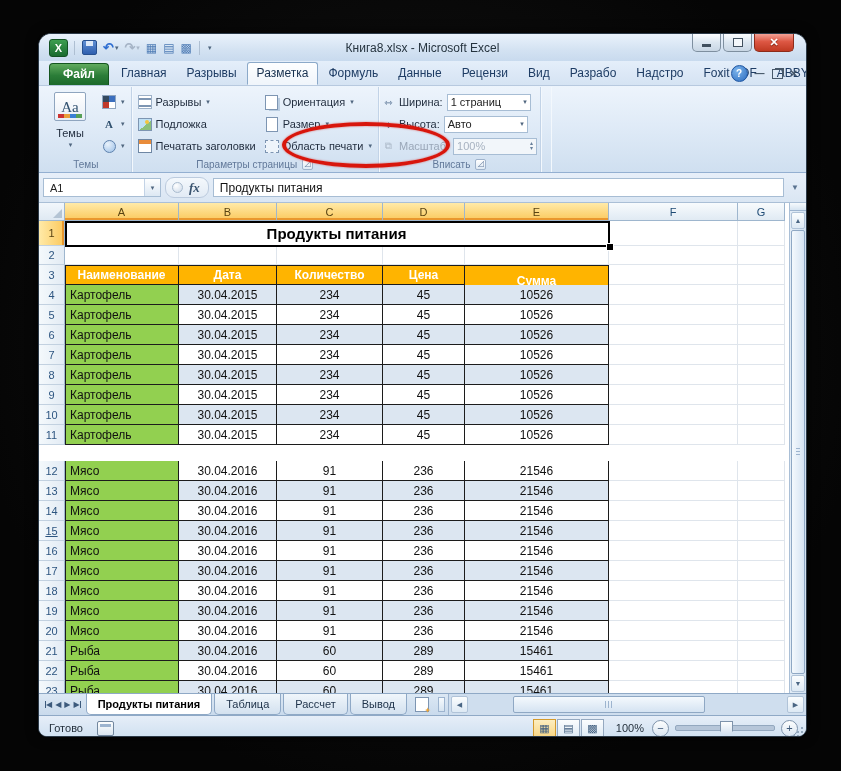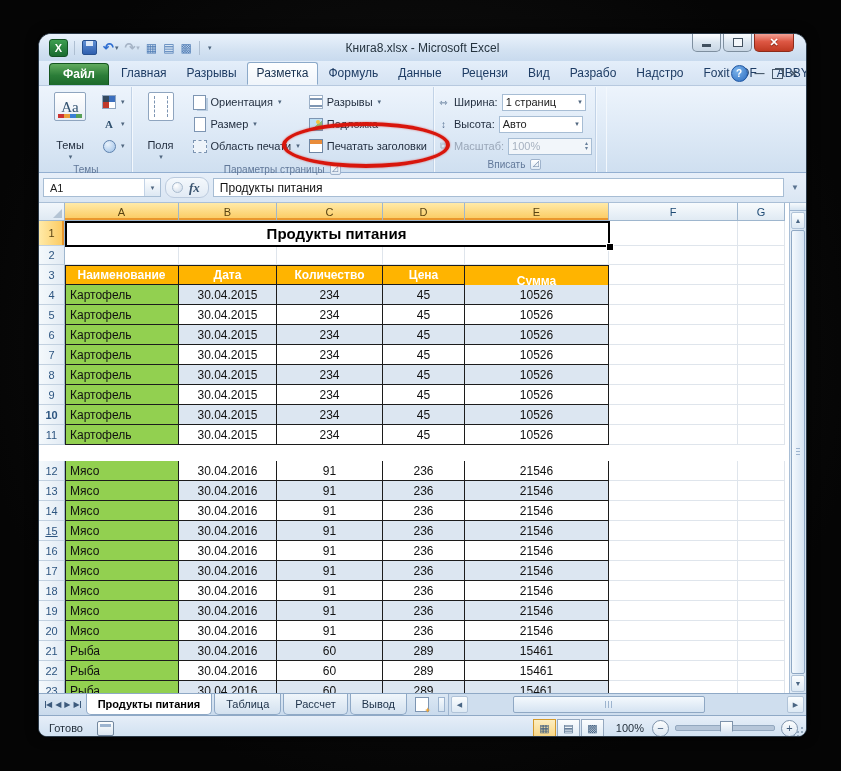--- a/index.html
+++ b/index.html
@@ -50,21 +50,21 @@
   .wbgl{font-size:10px;color:#47586a;font-weight:bold;}
   .wb-restore{width:9px;height:8px;border:1px solid #47586a;background:transparent;box-shadow:2px -2px 0 -1px #47586a;}
 
   
   .ribbon{height:85px;flex:0 0 85px;position:relative;display:flex;align-items:stretch;padding:1px 0 0 2px;
     background:linear-gradient(#edf4fc,#dde9f6 55%,#cfdff0);border-bottom:1px solid #93afd1;}
   .rgroup{display:flex;flex-direction:column;border-right:1px solid #c2d3e7;box-shadow:1px 0 0 #f3f8fd;padding:2px 3px 0;}
   .rgroup-body{flex:1;display:flex;align-items:flex-start;gap:3px;}
   .rgroup-label{height:15px;font-size:10px;color:#617899;display:flex;align-items:center;justify-content:center;gap:5px;padding:0 2px;}
   .launcher{font-size:8px;color:#6b82a3;border:1px solid #9fb3cc;border-radius:2px;width:9px;height:9px;line-height:8px;text-align:center;background:linear-gradient(#fff,#dfe9f4);}
-  .bigbtn{display:flex;flex-direction:column;align-items:center;justify-content:flex-start;gap:18px;
+  .bigbtn{display:flex;flex-direction:column;align-items:center;justify-content:flex-start;gap:6px;
     padding:3px 3px 1px;font-size:11px;color:#1f2b3c;text-align:center;border-radius:3px;min-width:46px;line-height:12px;}
   .bigbtn .blabel{display:flex;flex-direction:column;align-items:center;}
   .aa-art{width:30px;height:27px;border:1px solid #8fa5bf;background:linear-gradient(#ffffff,#e8eef6);border-radius:2px;
     font-family:"Liberation Serif",serif;font-size:15px;color:#30506e;display:flex;align-items:center;justify-content:center;position:relative;}
   .aa-art::after{content:"";position:absolute;left:3px;right:3px;bottom:2px;height:4px;
     background:linear-gradient(90deg,#c33 0 25%,#e9a13b 0 50%,#3b7fd4 0 75%,#57a057 0 100%);}
   .margins-art{width:24px;height:27px;border:1px solid #8fa5bf;background:#fff;border-radius:2px;position:relative;}
   .margins-art::before,.margins-art::after{content:"";position:absolute;top:3px;bottom:3px;width:0;border-left:1px dashed #7d95b2;}
   .margins-art::before{left:5px;} .margins-art::after{right:5px;}
   .sheetopt-art{width:26px;height:24px;border:1px solid #8fa5bf;background:linear-gradient(#fff,#e3ecf6);border-radius:2px;position:relative;}
@@ -290,25 +290,39 @@
               </div>
           </div>
         </div>
         <div class="rgroup-label">
             <span>Темы</span>
           </div>
       </div>
 
       <div class="rgroup">
         <div class="rgroup-body">
-          <div class="bigbtn">
-            <div class="margins-art"></div>
-            <div class="blabel">
-                <span>Поля</span>
+          <div class="smallcol">
+            <div class="sbtn">
+                <span class="sico">
+                  <span class="breaks-ico"></span>
+                </span>
+                <span>Разрывы</span>
                 <span class="dd">▾</span>
+              </div>
+            <div class="sbtn">
+                <span class="sico">
+                  <span class="bg-ico"></span>
+                </span>
+                <span>Подложка</span>
+              </div>
+            <div class="sbtn">
+                <span class="sico">
+                  <span class="ptitles-ico"></span>
+                </span>
+                <span>Печатать заголовки</span>
               </div>
           </div>
           <div class="smallcol">
             <div class="sbtn">
                 <span class="sico">
                   <span class="orient-ico"></span>
                 </span>
                 <span>Ориентация</span>
                 <span class="dd">▾</span>
               </div>
@@ -318,41 +332,20 @@
                 </span>
                 <span>Размер</span>
                 <span class="dd">▾</span>
               </div>
             <div class="sbtn">
                 <span class="sico">
                   <span class="parea-ico"></span>
                 </span>
                 <span>Область печати</span>
                 <span class="dd">▾</span>
-              </div>
-          </div>
-          <div class="smallcol">
-            <div class="sbtn">
-                <span class="sico">
-                  <span class="breaks-ico"></span>
-                </span>
-                <span>Разрывы</span>
-                <span class="dd">▾</span>
-              </div>
-            <div class="sbtn">
-                <span class="sico">
-                  <span class="bg-ico"></span>
-                </span>
-                <span>Подложка</span>
-              </div>
-            <div class="sbtn">
-                <span class="sico">
-                  <span class="ptitles-ico"></span>
-                </span>
-                <span>Печатать заголовки</span>
               </div>
           </div>
         </div>
         <div class="rgroup-label">
             <span>Параметры страницы</span>
             <span class="launcher">◿</span>
           </div>
       </div>
 
       <div class="rgroup">
@@ -504,21 +497,21 @@
             <div class="rowhdr" style="height: 20px;">9</div>
             <div class="cell tname" style="width: 114px; height: 20px;">Картофель</div>
             <div class="cell tdata" style="width: 98px; height: 20px;">30.04.2015</div>
             <div class="cell tdata" style="width: 106px; height: 20px;">234</div>
             <div class="cell tdata" style="width: 82px; height: 20px;">45</div>
             <div class="cell tdata" style="width: 144px; height: 20px;">10526</div>
             <div class="cell lite" style="width: 129px; height: 20px;"></div>
             <div class="cell lite" style="width: 47px; height: 20px;"></div>
           </div>
           <div class="grow" style="height: 20px;">
-            <div class="rowhdr" style="height: 20px; font-weight: bold;">10</div>
+            <div class="rowhdr" style="height: 20px;">10</div>
             <div class="cell tname" style="width: 114px; height: 20px;">Картофель</div>
             <div class="cell tdata band" style="width: 98px; height: 20px;">30.04.2015</div>
             <div class="cell tdata band" style="width: 106px; height: 20px;">234</div>
             <div class="cell tdata band" style="width: 82px; height: 20px;">45</div>
             <div class="cell tdata band" style="width: 144px; height: 20px;">10526</div>
             <div class="cell lite" style="width: 129px; height: 20px;"></div>
             <div class="cell lite" style="width: 47px; height: 20px;"></div>
           </div>
           <div class="grow" style="height: 36px;">
             <div class="rowhdr" style="height: 20px;">11</div>

